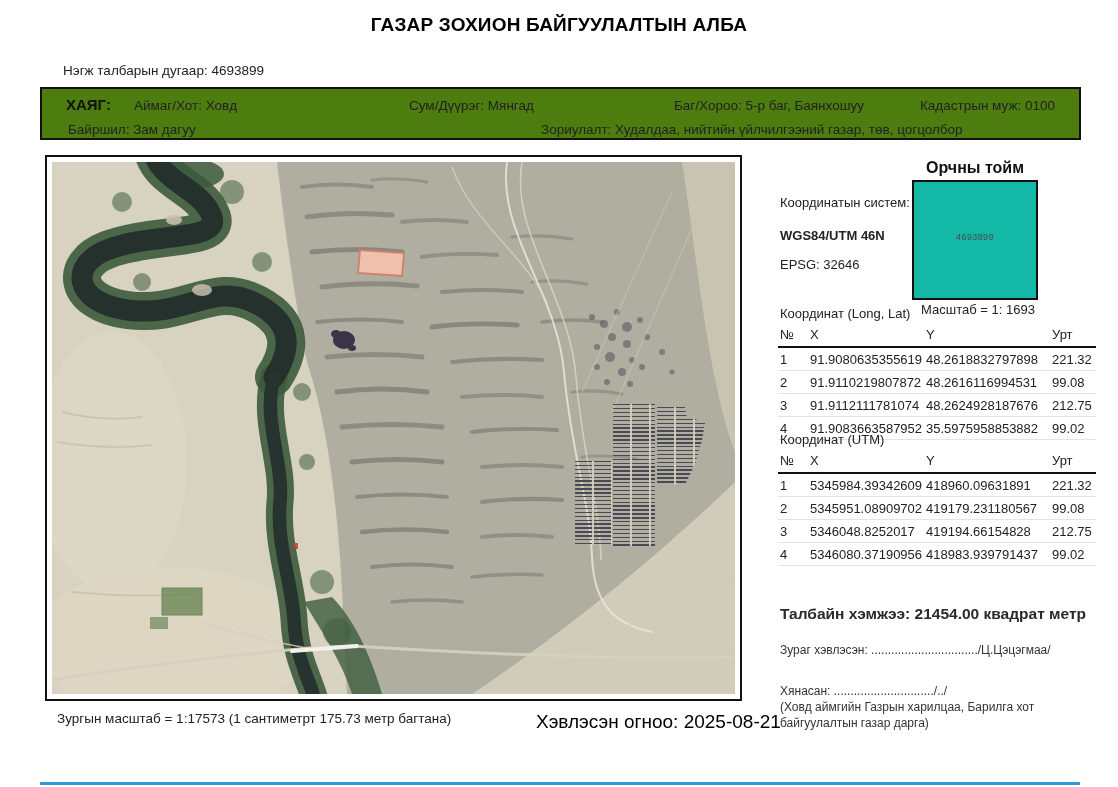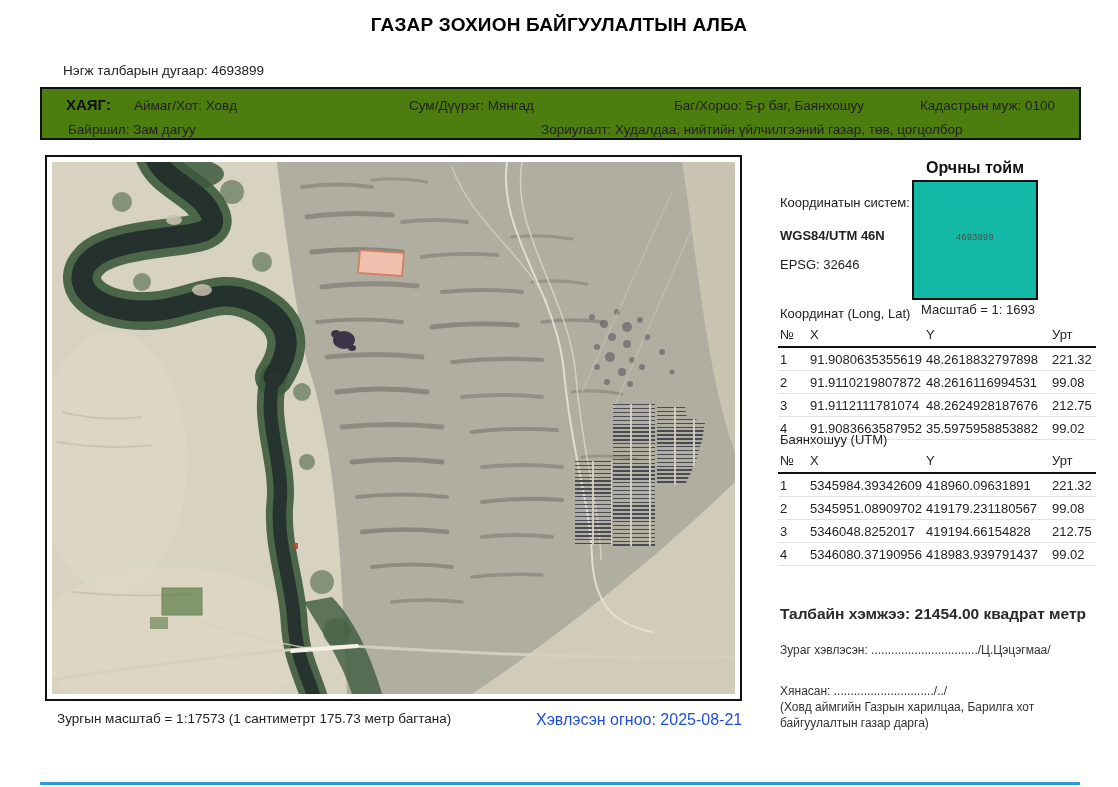--- a/index.html
+++ b/index.html
@@ -30,21 +30,21 @@
   .vicinity-scale{position:absolute;left:110px;top:147px;width:180px;text-align:center;white-space:nowrap;}
   table.coords{position:absolute;left:0;border-collapse:collapse;width:318px;
                font-size:13px;table-layout:fixed;}
   table.coords th{text-align:left;font-weight:normal;color:#222;padding:2px 0 4px 0;
                   border-bottom:2.5px solid #111;}
   table.coords td{text-align:left;color:#222;padding:3.5px 0;border-bottom:1px solid #e3e3e3;}
   table.coords tr td:first-child, table.coords tr th:first-child{padding-left:2px;}
   .area-line{position:absolute;left:2px;top:450px;font-size:15.5px;font-weight:bold;color:#2a2a2a;white-space:nowrap;}
   .sig{position:absolute;left:2px;font-size:12px;color:#333;line-height:1.35;width:330px;}
   .footer-left{position:absolute;left:57px;top:711px;font-size:13.5px;color:#222;white-space:nowrap;}
-  .footer-right{position:absolute;left:536px;top:711px;font-size:16px;color:#1d4ed8;white-space:nowrap;}
+  .footer-right{position:absolute;left:536px;top:711px;font-size:19px;color:#000000;white-space:nowrap;}
   .bottom-accent{position:absolute;left:40px;top:782px;width:1040px;height:3px;
                  background:var(--accent_bottom_line,#2e9ad6);}
 </style>
 </head>
 <body>
 
 <div class="page">
 
   <div class="doc-title">ГАЗАР ЗОХИОН БАЙГУУЛАЛТЫН АЛБА</div>
   <div class="parcel-no">Нэгж талбарын дугаар: 4693899</div>
@@ -227,21 +227,21 @@
           </tr>
           <tr>
             <td>4</td>
             <td>91.9083663587952</td>
             <td>35.5975958853882</td>
             <td>99.02</td>
           </tr>
         </tbody>
       </table>
 
-    <div class="lbl" style="left:2px;top:277px;">Баянхошуу (UTM)</div>
+    <div class="lbl" style="left:2px;top:277px;">Координат (UTM)</div>
     <table class="coords" style="top:296px;">
       <colgroup>
           <col style="width:32px">
           <col style="width:116px">
           <col style="width:126px">
           <col style="width:44px">
         </colgroup>
     <thead>
           <tr>
             <th>№</th>

